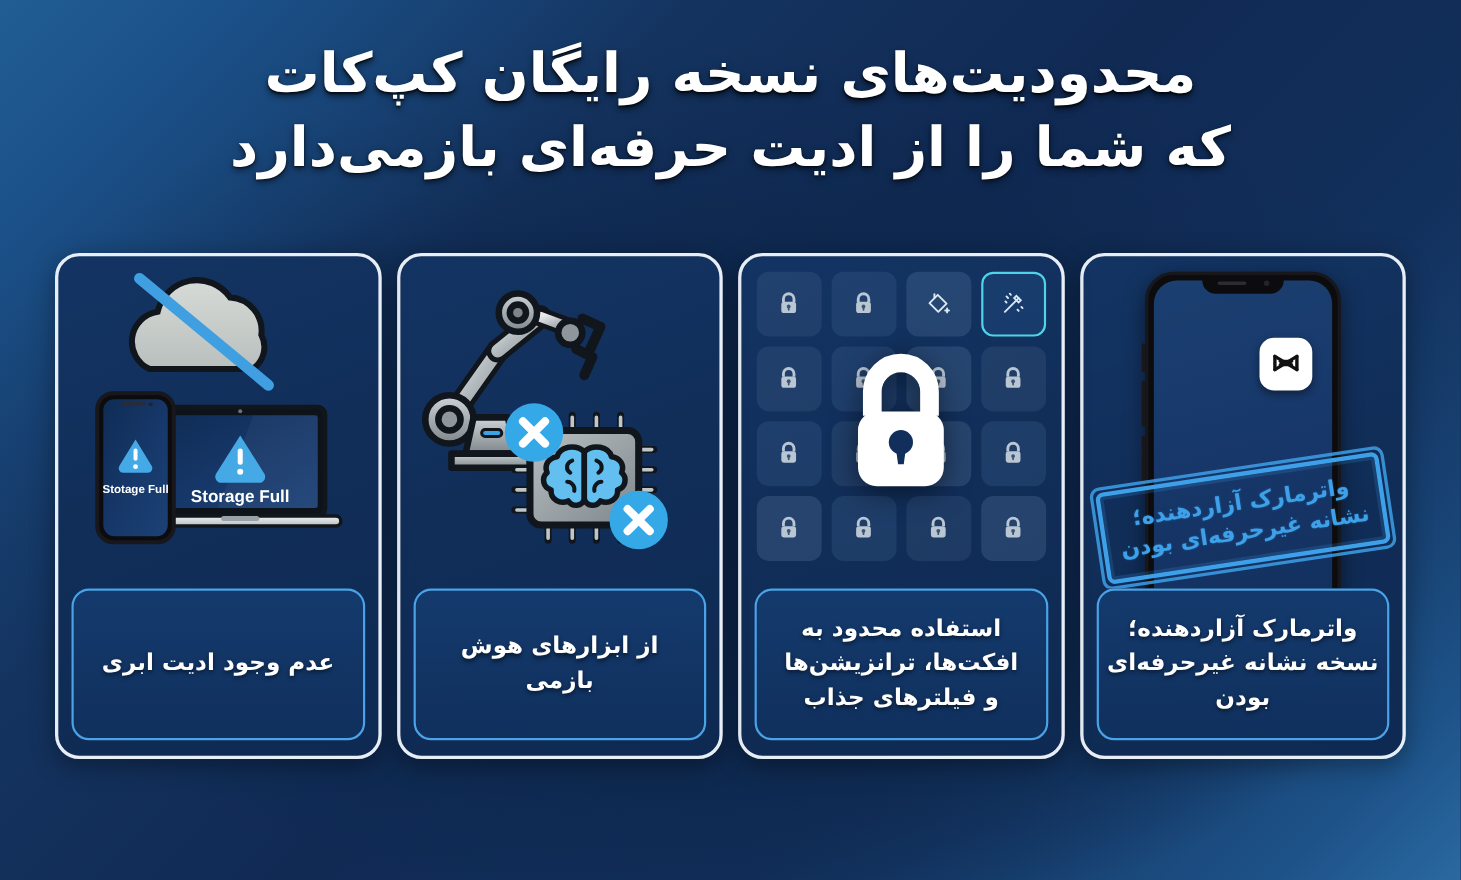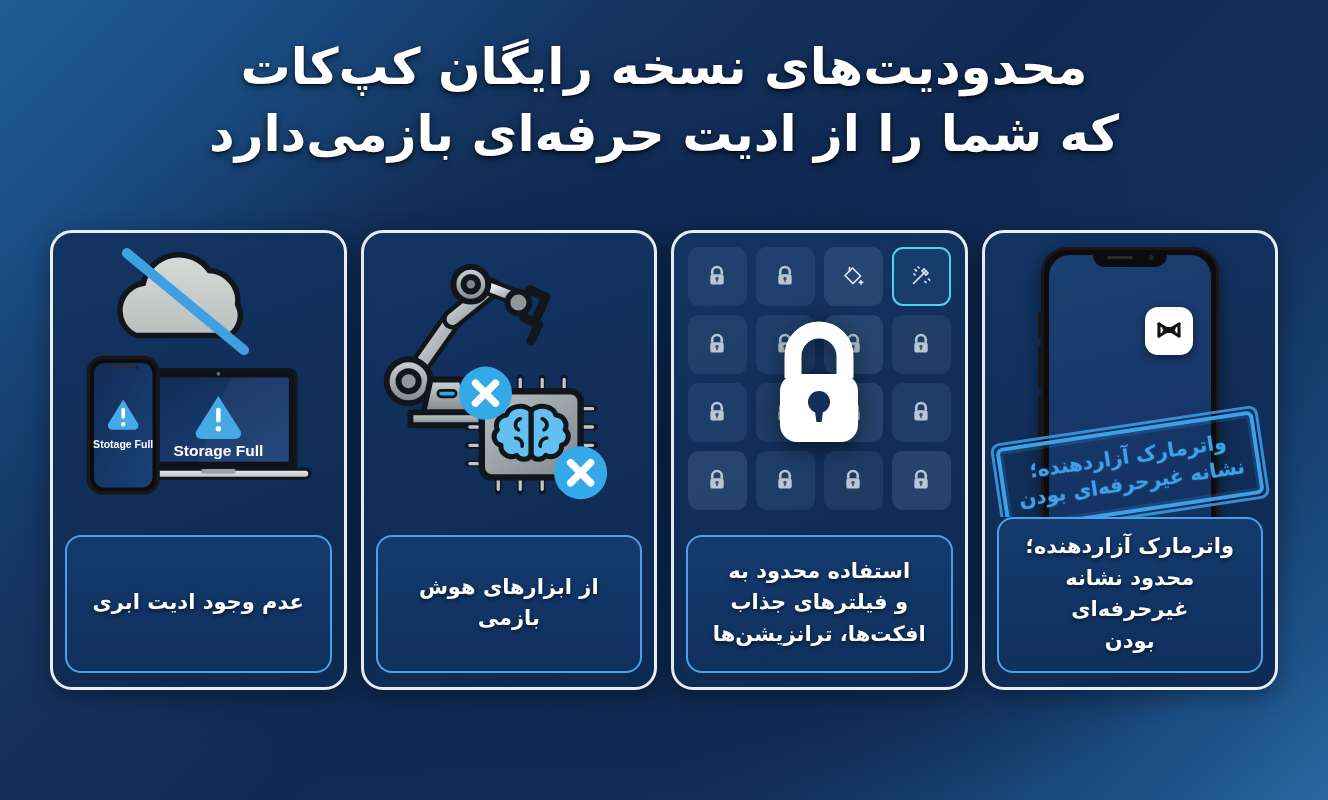--- a/index.html
+++ b/index.html
@@ -164,21 +164,21 @@
 
         <div class="stamp">
           <span>واترمارک آزاردهنده؛</span>
           <span>نشانه غیرحرفه‌ای بودن</span>
         </div>
 
       </div>
       <div class="caption">
         <div>
           <span>واترمارک آزاردهنده؛</span>
-          <span>محدود نشانه غیرحرفه‌ای</span>
+          <span>نسخه نشانه غیرحرفه‌ای</span>
           <span>بودن</span>
         </div>
       </div>
     </div>
 
     <div class="card">
       <div class="card-art">
 
         <div class="grid">
 
@@ -337,22 +337,22 @@
             <rect x="17" y="58" width="78" height="68" rx="17" fill="#ffffff"></rect>
             <circle cx="56" cy="86" r="11" fill="#122f5c"></circle>
             <path d="M51 88 h10 l-2.4 18 h-5.2 Z" fill="#122f5c"></path>
           </svg>
         </div>
 
       </div>
       <div class="caption">
         <div>
           <span>استفاده محدود به</span>
+          <span>افکت‌ها، ترانزیشن‌ها</span>
           <span>و فیلترهای جذاب</span>
-          <span>افکت‌ها، ترانزیشن‌ها</span>
         </div>
       </div>
     </div>
 
     <div class="card">
       <div class="card-art">
         <svg class="art-svg" viewBox="0 0 280 330" preserveAspectRatio="xMidYMid meet" aria-hidden="true">
           <defs>
             <linearGradient id="metal" x1="0" y1="0" x2="1" y2="1">
               <stop offset="0" stop-color="#e8ecee"></stop>

